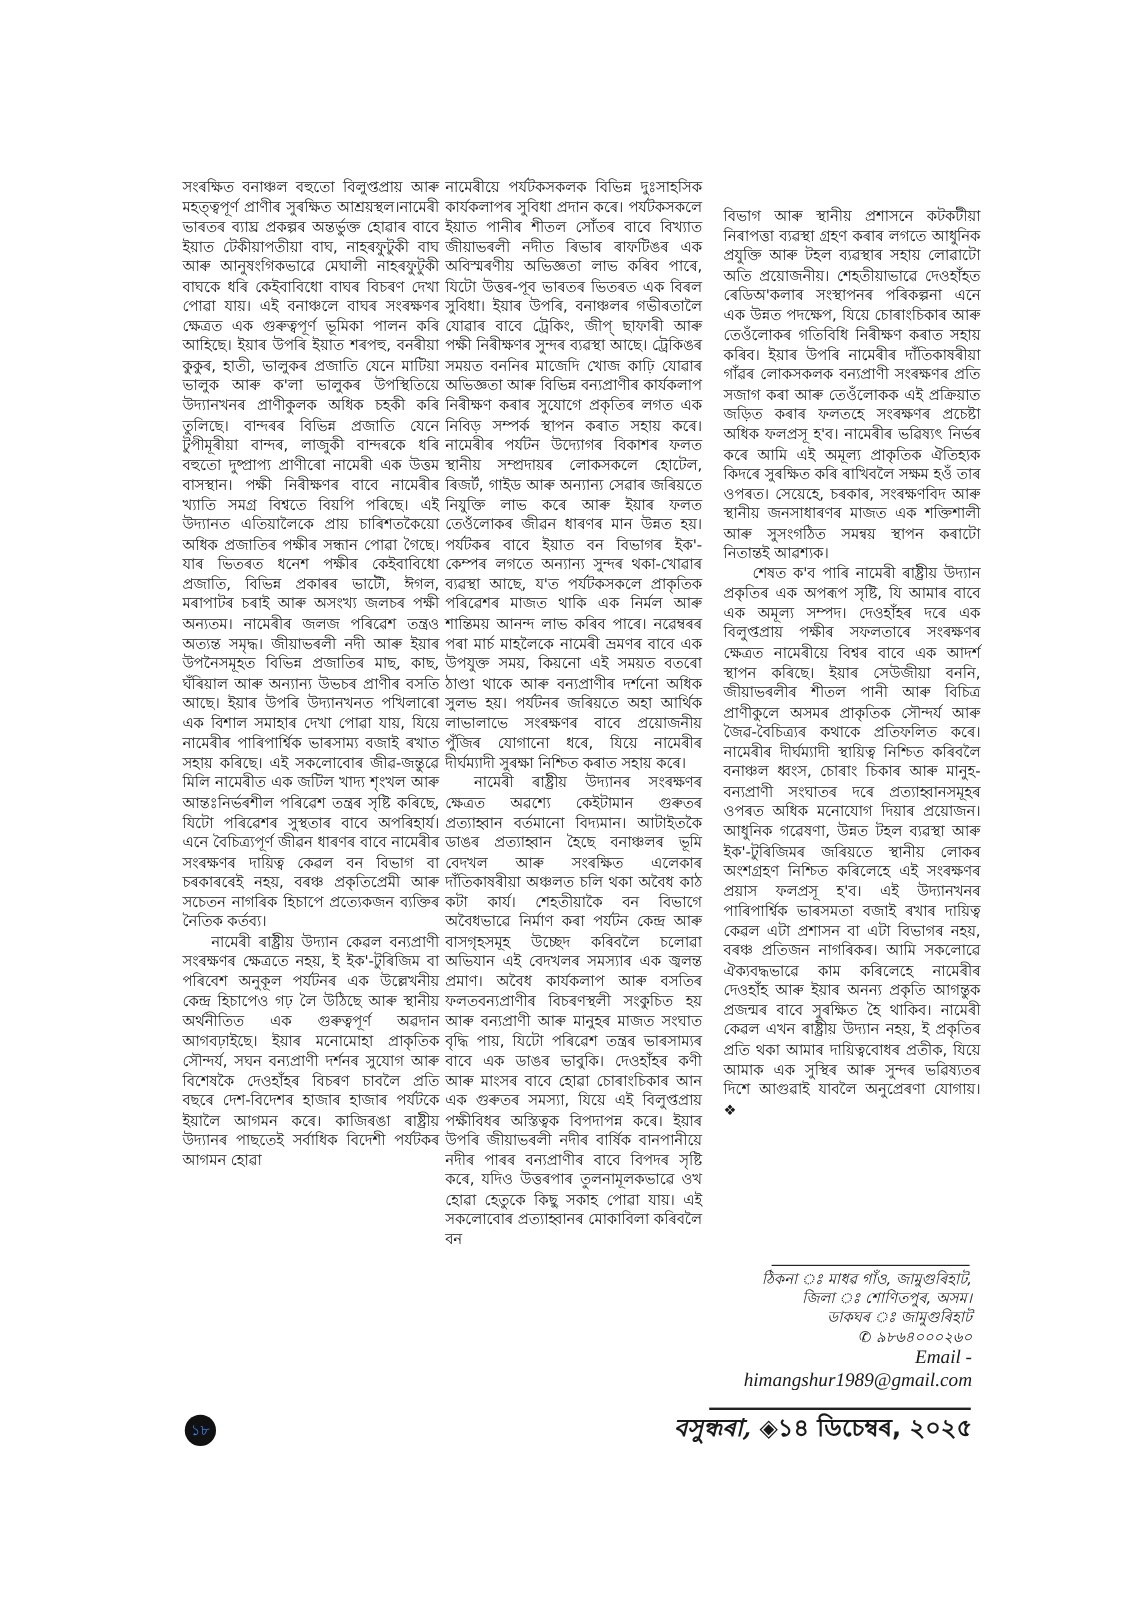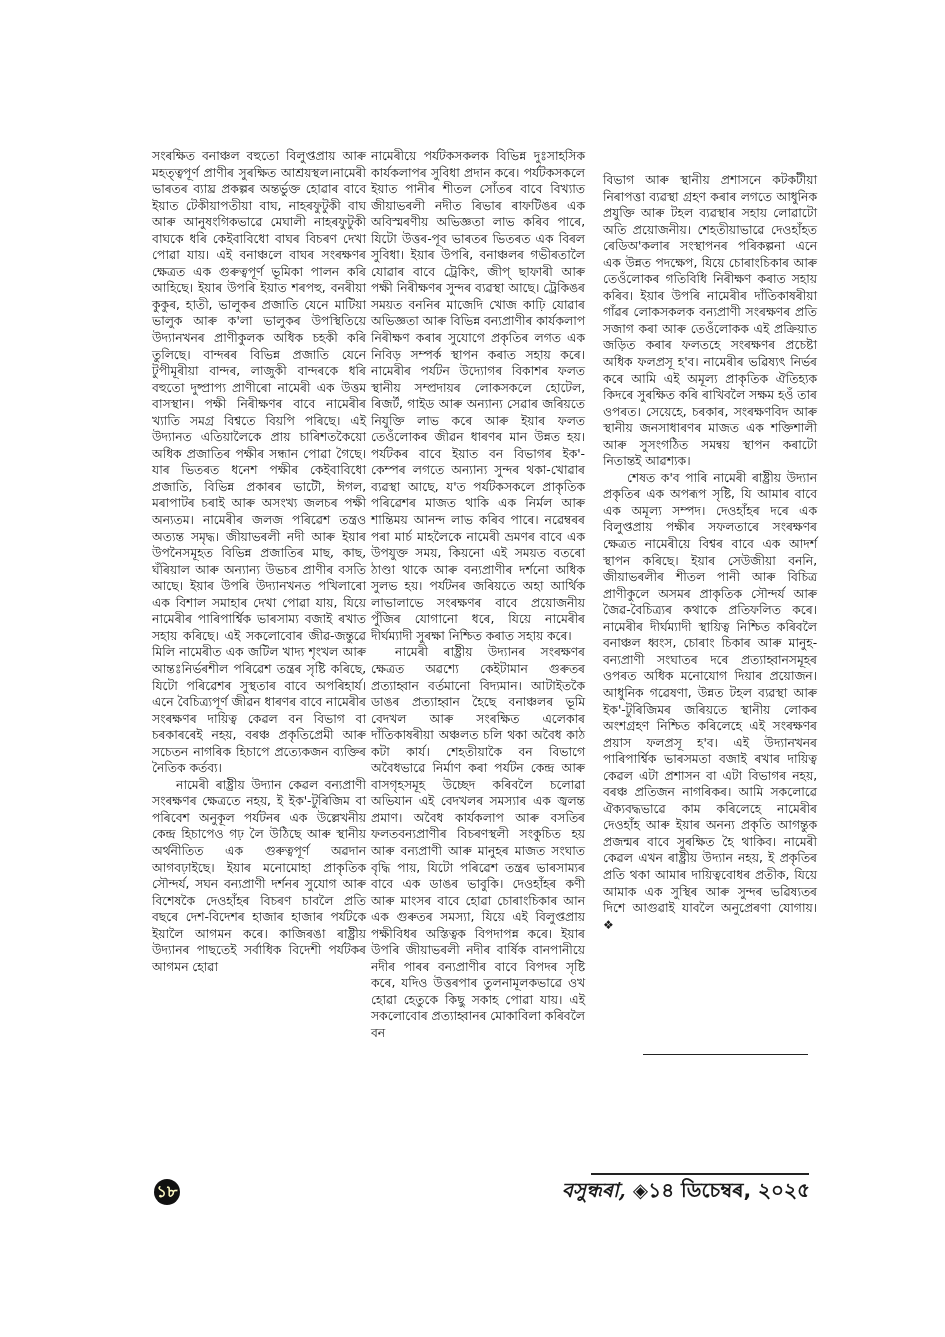--- a/index.html
+++ b/index.html
@@ -16,21 +16,21 @@
   .end-mark { font-size: 12px; }
   .sig-rule { position: absolute; left: 643px; top: 1054px; width: 165px; height: 0; border-top: 1.5px solid #222; }
   .sig { position: absolute; left: 600px; top: 1058px; width: 210px; text-align: right;
          font-style: italic; font-size: 12.3px; line-height: 16px; }
   .sig .email-label, .sig .email { font-family: "Liberation Serif", serif; font-size: 16px; line-height: 19px; }
   .footer-rule { position: absolute; left: 591px; top: 1173px; width: 218px; height: 0; border-top: 2px solid #222; }
   .footer { position: absolute; left: 560px; top: 1178px; width: 250px; text-align: right;
             font-size: 20px; line-height: 24px; font-weight: bold; white-space: nowrap; }
   .footer .mag { font-family: "DejaVu Serif", serif; font-style: italic; }
   .page-badge { position: absolute; left: 154px; top: 1179px; width: 26px; height: 26px; border-radius: 50%;
-                background: #111; color: #fef9c3; font-size: 16px; font-weight: bold; text-align: center; line-height: 26px; }
+                background: #111; color: #3b82f6; font-size: 12px; font-weight: normal; text-align: center; line-height: 26px; }
 </style>
 </head>
 <body>
 
 <div class="page">
 
   <div class="col" id="col-1">
     <p>সংৰক্ষিত বনাঞ্চল বহুতো বিলুপ্তপ্ৰায় আৰু মহত্ত্বপূৰ্ণ প্ৰাণীৰ সুৰক্ষিত আশ্ৰয়স্থল।নামেৰী ভাৰতৰ ব্যাঘ্ৰ প্ৰকল্পৰ অন্তৰ্ভুক্ত হোৱাৰ বাবে ইয়াত টেকীয়াপতীয়া বাঘ, নাহৰফুটুকী বাঘ আৰু আনুষংগিকভাৱে মেঘালী নাহৰফুটুকী বাঘকে ধৰি কেইবাবিধো বাঘৰ বিচৰণ দেখা পোৱা যায়। এই বনাঞ্চলে বাঘৰ সংৰক্ষণৰ ক্ষেত্ৰত এক গুৰুত্বপূৰ্ণ ভূমিকা পালন কৰি আহিছে। ইয়াৰ উপৰি ইয়াত শৰপহু, বনৰীয়া কুকুৰ, হাতী, ভালুকৰ প্ৰজাতি যেনে মাটিয়া ভালুক আৰু ক'লা ভালুকৰ উপস্থিতিয়ে উদ্যানখনৰ প্ৰাণীকুলক অধিক চহকী কৰি তুলিছে। বান্দৰৰ বিভিন্ন প্ৰজাতি যেনে টুপীমূৰীয়া বান্দৰ, লাজুকী বান্দৰকে ধৰি বহুতো দুষ্প্ৰাপ্য প্ৰাণীৰো নামেৰী এক উত্তম বাসস্থান। পক্ষী নিৰীক্ষণৰ বাবে নামেৰীৰ খ্যাতি সমগ্ৰ বিশ্বতে বিয়পি পৰিছে। এই উদ্যানত এতিয়ালৈকে প্ৰায় চাৰিশতকৈয়ো অধিক প্ৰজাতিৰ পক্ষীৰ সন্ধান পোৱা গৈছে। যাৰ ভিতৰত ধনেশ পক্ষীৰ কেইবাবিধো প্ৰজাতি, বিভিন্ন প্ৰকাৰৰ ভাটৌ, ঈগল, মৰাপাটৰ চৰাই আৰু অসংখ্য জলচৰ পক্ষী অন্যতম। নামেৰীৰ জলজ পৰিৱেশ তন্ত্ৰও অত্যন্ত সমৃদ্ধ। জীয়াভৰলী নদী আৰু ইয়াৰ উপনৈসমূহত বিভিন্ন প্ৰজাতিৰ মাছ, কাছ, ঘঁৰিয়াল আৰু অন্যান্য উভচৰ প্ৰাণীৰ বসতি আছে। ইয়াৰ উপৰি উদ্যানখনত পখিলাৰো এক বিশাল সমাহাৰ দেখা পোৱা যায়, যিয়ে নামেৰীৰ পাৰিপাৰ্শ্বিক ভাৰসাম্য বজাই ৰখাত সহায় কৰিছে। এই সকলোবোৰ জীৱ-জন্তুৱে মিলি নামেৰীত এক জটিল খাদ্য শৃংখল আৰু আন্তঃনিৰ্ভৰশীল পৰিৱেশ তন্ত্ৰৰ সৃষ্টি কৰিছে, যিটো পৰিৱেশৰ সুস্থতাৰ বাবে অপৰিহাৰ্য। এনে বৈচিত্ৰ্যপূৰ্ণ জীৱন ধাৰণৰ বাবে নামেৰীৰ সংৰক্ষণৰ দায়িত্ব কেৱল বন বিভাগ বা চৰকাৰৰেই নহয়, বৰঞ্চ প্ৰকৃতিপ্ৰেমী আৰু সচেতন নাগৰিক হিচাপে প্ৰত্যেকজন ব্যক্তিৰ নৈতিক কৰ্তব্য।</p>
     <p class="indent">নামেৰী ৰাষ্ট্ৰীয় উদ্যান কেৱল বন্যপ্ৰাণী সংৰক্ষণৰ ক্ষেত্ৰতে নহয়, ই ইক'-টুৰিজিম বা পৰিবেশ অনুকূল পৰ্যটনৰ এক উল্লেখনীয় কেন্দ্ৰ হিচাপেও গঢ় লৈ উঠিছে আৰু স্থানীয় অৰ্থনীতিত এক গুৰুত্বপূৰ্ণ অৱদান আগবঢ়াইছে। ইয়াৰ মনোমোহা প্ৰাকৃতিক সৌন্দৰ্য, সঘন বন্যপ্ৰাণী দৰ্শনৰ সুযোগ আৰু বিশেষকৈ দেওহাঁহৰ বিচৰণ চাবলৈ প্ৰতি বছৰে দেশ-বিদেশৰ হাজাৰ হাজাৰ পৰ্যটকে ইয়ালৈ আগমন কৰে। কাজিৰঙা ৰাষ্ট্ৰীয় উদ্যানৰ পাছতেই সৰ্বাধিক বিদেশী পৰ্যটকৰ আগমন হোৱা</p>
   </div>
@@ -39,20 +39,28 @@
     <p>নামেৰীয়ে পৰ্যটকসকলক বিভিন্ন দুঃসাহসিক কাৰ্যকলাপৰ সুবিধা প্ৰদান কৰে। পৰ্যটকসকলে ইয়াত পানীৰ শীতল সোঁতৰ বাবে বিখ্যাত জীয়াভৰলী নদীত ৰিভাৰ ৰাফটিঙৰ এক অবিস্মৰণীয় অভিজ্ঞতা লাভ কৰিব পাৰে, যিটো উত্তৰ-পূব ভাৰতৰ ভিতৰত এক বিৰল সুবিধা। ইয়াৰ উপৰি, বনাঞ্চলৰ গভীৰতালৈ যোৱাৰ বাবে ট্ৰেকিং, জীপ্ ছাফাৰী আৰু পক্ষী নিৰীক্ষণৰ সুন্দৰ ব্যৱস্থা আছে। ট্ৰেকিঙৰ সময়ত বননিৰ মাজেদি খোজ কাঢ়ি যোৱাৰ অভিজ্ঞতা আৰু বিভিন্ন বন্যপ্ৰাণীৰ কাৰ্যকলাপ নিৰীক্ষণ কৰাৰ সুযোগে প্ৰকৃতিৰ লগত এক নিবিড় সম্পৰ্ক স্থাপন কৰাত সহায় কৰে। নামেৰীৰ পৰ্যটন উদ্যোগৰ বিকাশৰ ফলত স্থানীয় সম্প্ৰদায়ৰ লোকসকলে হোটেল, ৰিজৰ্ট, গাইড আৰু অন্যান্য সেৱাৰ জৰিয়তে নিযুক্তি লাভ কৰে আৰু ইয়াৰ ফলত তেওঁলোকৰ জীৱন ধাৰণৰ মান উন্নত হয়। পৰ্যটকৰ বাবে ইয়াত বন বিভাগৰ ইক'-কেম্পৰ লগতে অন্যান্য সুন্দৰ থকা-খোৱাৰ ব্যৱস্থা আছে, য'ত পৰ্যটকসকলে প্ৰাকৃতিক পৰিৱেশৰ মাজত থাকি এক নিৰ্মল আৰু শান্তিময় আনন্দ লাভ কৰিব পাৰে। নৱেম্বৰৰ পৰা মাৰ্চ মাহলৈকে নামেৰী ভ্ৰমণৰ বাবে এক উপযুক্ত সময়, কিয়নো এই সময়ত বতৰো ঠাণ্ডা থাকে আৰু বন্যপ্ৰাণীৰ দৰ্শনো অধিক সুলভ হয়। পৰ্যটনৰ জৰিয়তে অহা আৰ্থিক লাভালাভে সংৰক্ষণৰ বাবে প্ৰয়োজনীয় পুঁজিৰ যোগানো ধৰে, যিয়ে নামেৰীৰ দীৰ্ঘম্যাদী সুৰক্ষা নিশ্চিত কৰাত সহায় কৰে।</p>
     <p class="indent">নামেৰী ৰাষ্ট্ৰীয় উদ্যানৰ সংৰক্ষণৰ ক্ষেত্ৰত অৱশ্যে কেইটামান গুৰুতৰ প্ৰত্যাহ্বান বৰ্তমানো বিদ্যমান। আটাইতকৈ ডাঙৰ প্ৰত্যাহ্বান হৈছে বনাঞ্চলৰ ভূমি বেদখল আৰু সংৰক্ষিত এলেকাৰ দাঁতিকাষৰীয়া অঞ্চলত চলি থকা অবৈধ কাঠ কটা কাৰ্য। শেহতীয়াকৈ বন বিভাগে অবৈধভাৱে নিৰ্মাণ কৰা পৰ্যটন কেন্দ্ৰ আৰু বাসগৃহসমূহ উচ্ছেদ কৰিবলৈ চলোৱা অভিযান এই বেদখলৰ সমস্যাৰ এক জ্বলন্ত প্ৰমাণ। অবৈধ কাৰ্যকলাপ আৰু বসতিৰ ফলতবন্যপ্ৰাণীৰ বিচৰণস্থলী সংকুচিত হয় আৰু বন্যপ্ৰাণী আৰু মানুহৰ মাজত সংঘাত বৃদ্ধি পায়, যিটো পৰিৱেশ তন্ত্ৰৰ ভাৰসাম্যৰ বাবে এক ডাঙৰ ভাবুকি। দেওহাঁহৰ কণী আৰু মাংসৰ বাবে হোৱা চোৰাংচিকাৰ আন এক গুৰুতৰ সমস্যা, যিয়ে এই বিলুপ্তপ্ৰায় পক্ষীবিধৰ অস্তিত্বক বিপদাপন্ন কৰে। ইয়াৰ উপৰি জীয়াভৰলী নদীৰ বাৰ্ষিক বানপানীয়ে নদীৰ পাৰৰ বন্যপ্ৰাণীৰ বাবে বিপদৰ সৃষ্টি কৰে, যদিও উত্তৰপাৰ তুলনামূলকভাৱে ওখ হোৱা হেতুকে কিছু সকাহ পোৱা যায়। এই সকলোবোৰ প্ৰত্যাহ্বানৰ মোকাবিলা কৰিবলৈ বন</p>
   </div>
 
   <div class="col" id="col-3">
     <p>বিভাগ আৰু স্থানীয় প্ৰশাসনে কটকটীয়া নিৰাপত্তা ব্যৱস্থা গ্ৰহণ কৰাৰ লগতে আধুনিক প্ৰযুক্তি আৰু টহল ব্যৱস্থাৰ সহায় লোৱাটো অতি প্ৰয়োজনীয়। শেহতীয়াভাৱে দেওহাঁহত ৰেডিঅ'কলাৰ সংস্থাপনৰ পৰিকল্পনা এনে এক উন্নত পদক্ষেপ, যিয়ে চোৰাংচিকাৰ আৰু তেওঁলোকৰ গতিবিধি নিৰীক্ষণ কৰাত সহায় কৰিব। ইয়াৰ উপৰি নামেৰীৰ দাঁতিকাষৰীয়া গাঁৱৰ লোকসকলক বন্যপ্ৰাণী সংৰক্ষণৰ প্ৰতি সজাগ কৰা আৰু তেওঁলোকক এই প্ৰক্ৰিয়াত জড়িত কৰাৰ ফলতহে সংৰক্ষণৰ প্ৰচেষ্টা অধিক ফলপ্ৰসূ হ'ব। নামেৰীৰ ভৱিষ্যৎ নিৰ্ভৰ কৰে আমি এই অমূল্য প্ৰাকৃতিক ঐতিহ্যক কিদৰে সুৰক্ষিত কৰি ৰাখিবলৈ সক্ষম হওঁ তাৰ ওপৰত। সেয়েহে, চৰকাৰ, সংৰক্ষণবিদ আৰু স্থানীয় জনসাধাৰণৰ মাজত এক শক্তিশালী আৰু সুসংগঠিত সমন্বয় স্থাপন কৰাটো নিতান্তই আৱশ্যক।</p>
     <p class="indent"><span>শেষত ক'ব পাৰি নামেৰী ৰাষ্ট্ৰীয় উদ্যান প্ৰকৃতিৰ এক অপৰূপ সৃষ্টি, যি আমাৰ বাবে এক অমূল্য সম্পদ। দেওহাঁহৰ দৰে এক বিলুপ্তপ্ৰায় পক্ষীৰ সফলতাৰে সংৰক্ষণৰ ক্ষেত্ৰত নামেৰীয়ে বিশ্বৰ বাবে এক আদৰ্শ স্থাপন কৰিছে। ইয়াৰ সেউজীয়া বননি, জীয়াভৰলীৰ শীতল পানী আৰু বিচিত্ৰ প্ৰাণীকুলে অসমৰ প্ৰাকৃতিক সৌন্দৰ্য আৰু জৈৱ-বৈচিত্ৰ্যৰ কথাকে প্ৰতিফলিত কৰে। নামেৰীৰ দীৰ্ঘম্যাদী স্থায়িত্ব নিশ্চিত কৰিবলৈ বনাঞ্চল ধ্বংস, চোৰাং চিকাৰ আৰু মানুহ-বন্যপ্ৰাণী সংঘাতৰ দৰে প্ৰত্যাহ্বানসমূহৰ ওপৰত অধিক মনোযোগ দিয়াৰ প্ৰয়োজন। আধুনিক গৱেষণা, উন্নত টহল ব্যৱস্থা আৰু ইক'-টুৰিজিমৰ জৰিয়তে স্থানীয় লোকৰ অংশগ্ৰহণ নিশ্চিত কৰিলেহে এই সংৰক্ষণৰ প্ৰয়াস ফলপ্ৰসূ হ'ব। এই উদ্যানখনৰ পাৰিপাৰ্শ্বিক ভাৰসমতা বজাই ৰখাৰ দায়িত্ব কেৱল এটা প্ৰশাসন বা এটা বিভাগৰ নহয়, বৰঞ্চ প্ৰতিজন নাগৰিকৰ। আমি সকলোৱে ঐক্যবদ্ধভাৱে কাম কৰিলেহে নামেৰীৰ দেওহাঁহ আৰু ইয়াৰ অনন্য প্ৰকৃতি আগন্তুক প্ৰজন্মৰ বাবে সুৰক্ষিত হৈ থাকিব। নামেৰী কেৱল এখন ৰাষ্ট্ৰীয় উদ্যান নহয়, ই প্ৰকৃতিৰ প্ৰতি থকা আমাৰ দায়িত্ববোধৰ প্ৰতীক, যিয়ে আমাক এক সুস্থিৰ আৰু সুন্দৰ ভৱিষ্যতৰ দিশে আগুৱাই যাবলৈ অনুপ্ৰেৰণা যোগায়।</span> <span class="end-mark">❖</span></p>
   </div>
 
   <div class="sig-rule"></div>
+  <div class="sig">
+    <div>ঠিকনা ঃ মাধৱ গাঁও, জামুগুৰিহাট,</div>
+    <div>জিলা ঃ শোণিতপুৰ, অসম।</div>
+    <div>ডাকঘৰ ঃ জামুগুৰিহাট</div>
+    <div><span>✆</span> <span>৯৮৬৪০০০২৬০</span></div>
+    <div class="email-label">Email -</div>
+    <div class="email">himangshur1989@gmail.com</div>
+  </div>
 
   <div class="footer-rule"></div>
   <div class="footer">
     <span class="mag">বসুন্ধৰা,</span>
     <span>◈</span><span>১৪ ডিচেম্বৰ, ২০২৫</span>
   </div>
 
   <div class="page-badge">১৮</div>
 </div>
 

